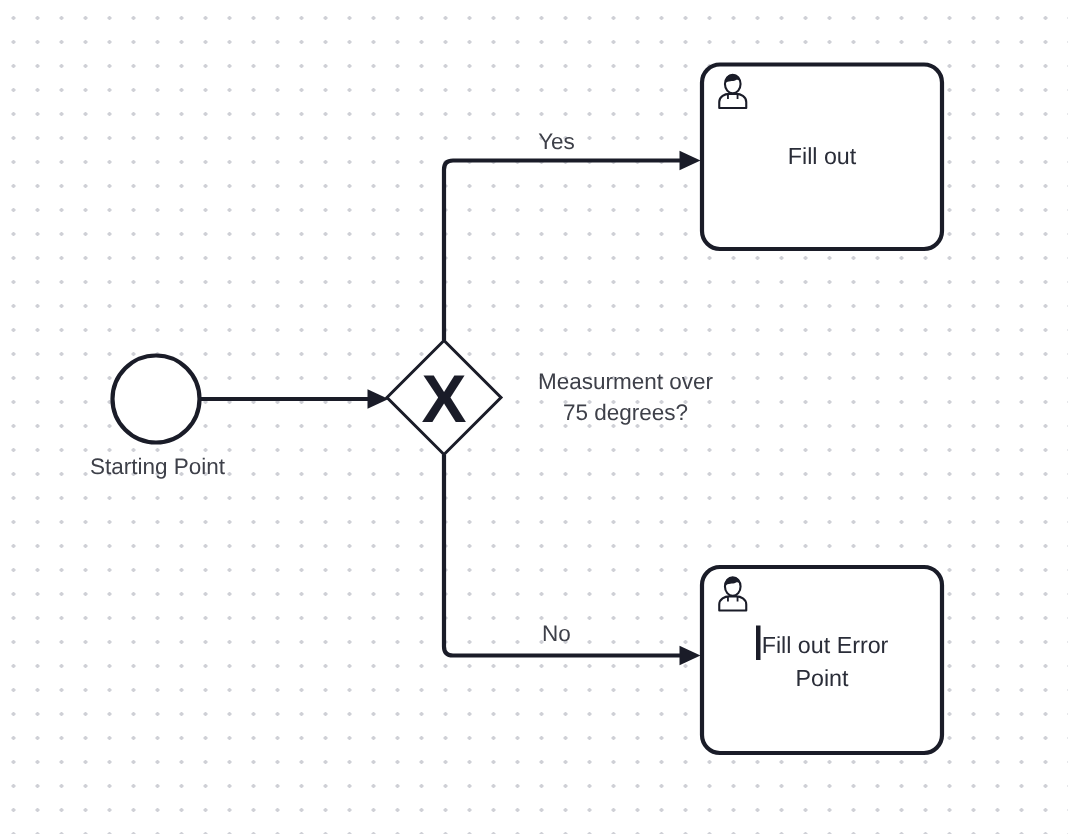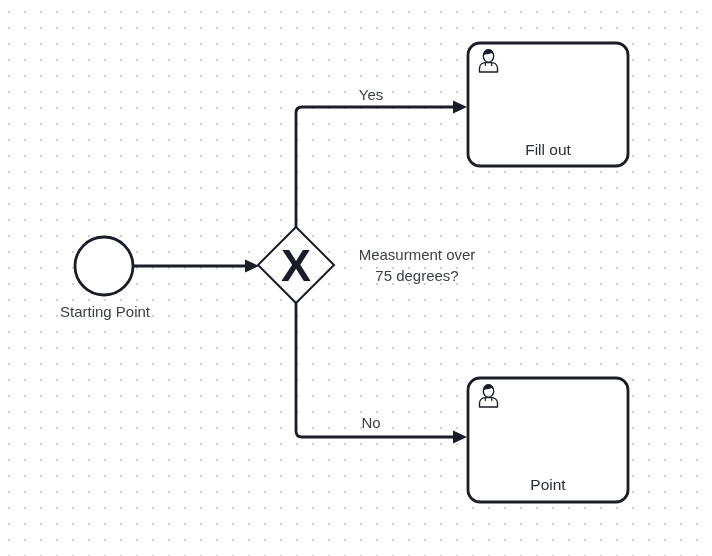--- a/index.html
+++ b/index.html
@@ -34,21 +34,20 @@
   .task-label {
     position: absolute;
     display: flex;
     flex-direction: column;
     align-items: center;
     justify-content: center;
     color: #2a2d38;
     font-size: 15.5px;
     line-height: 22px;
     text-align: center;
-    margin-top: 45px;
   }
   .task-label-documentation { left: 468px; top: 43px; width: 160px; height: 123px; }
   .task-label-error { left: 468px; top: 378px; width: 160px; height: 124px; }
   .caret {
     display: inline-block;
     width: 3px;
     height: 23px;
     background: #1a1c28;
     vertical-align: -5px;
     margin-right: 1px;
@@ -117,16 +116,19 @@
 
   <div class="lbl lbl-yes">Yes</div>
 
   <div class="lbl lbl-no">No</div>
 
   <div class="task-label task-label-documentation">
     <span>Fill out</span>
   </div>
 
   <div class="task-label task-label-error">
+    <span>
+      <span class="caret"></span><span>Fill out Error</span>
+    </span>
     <span>Point</span>
   </div>
 
 </div>
 
 </body></html>

